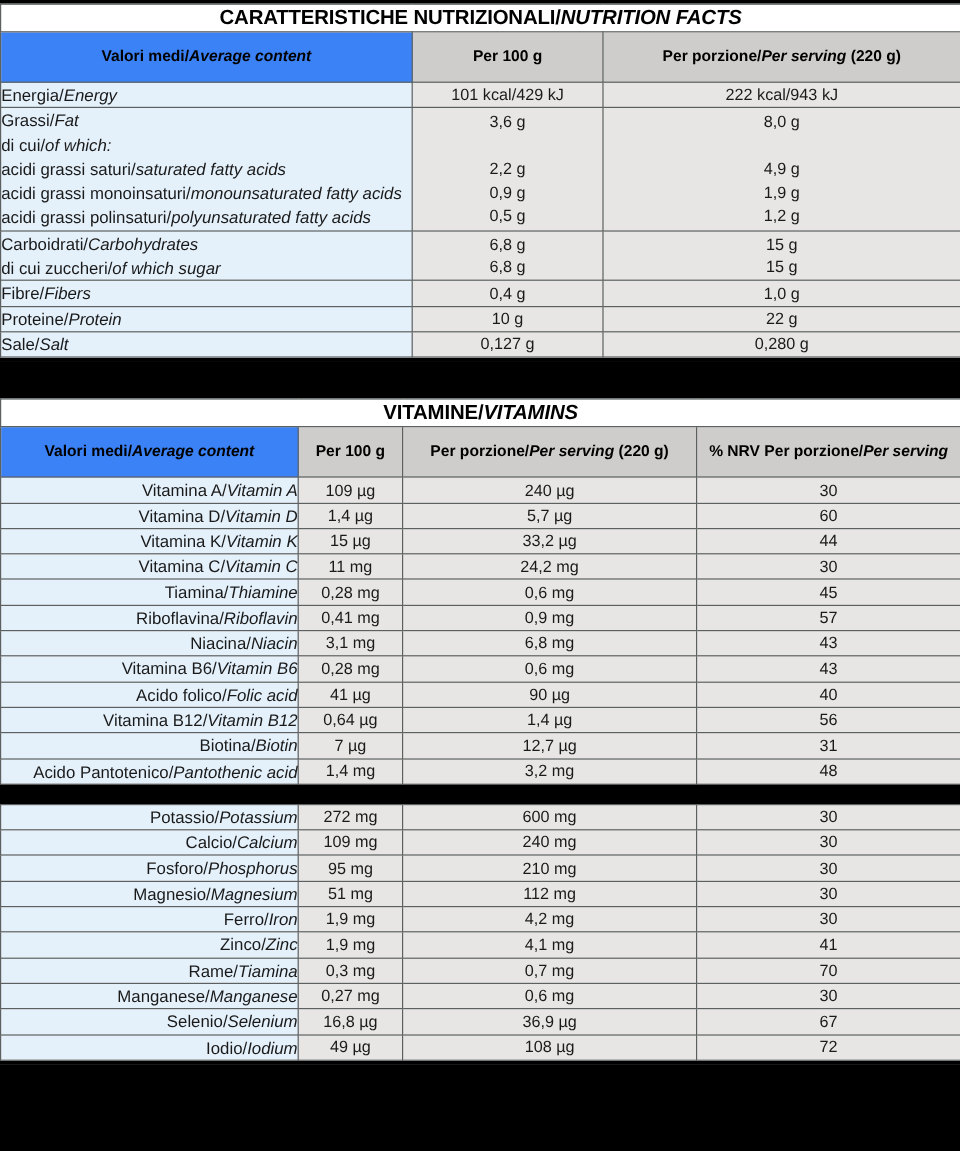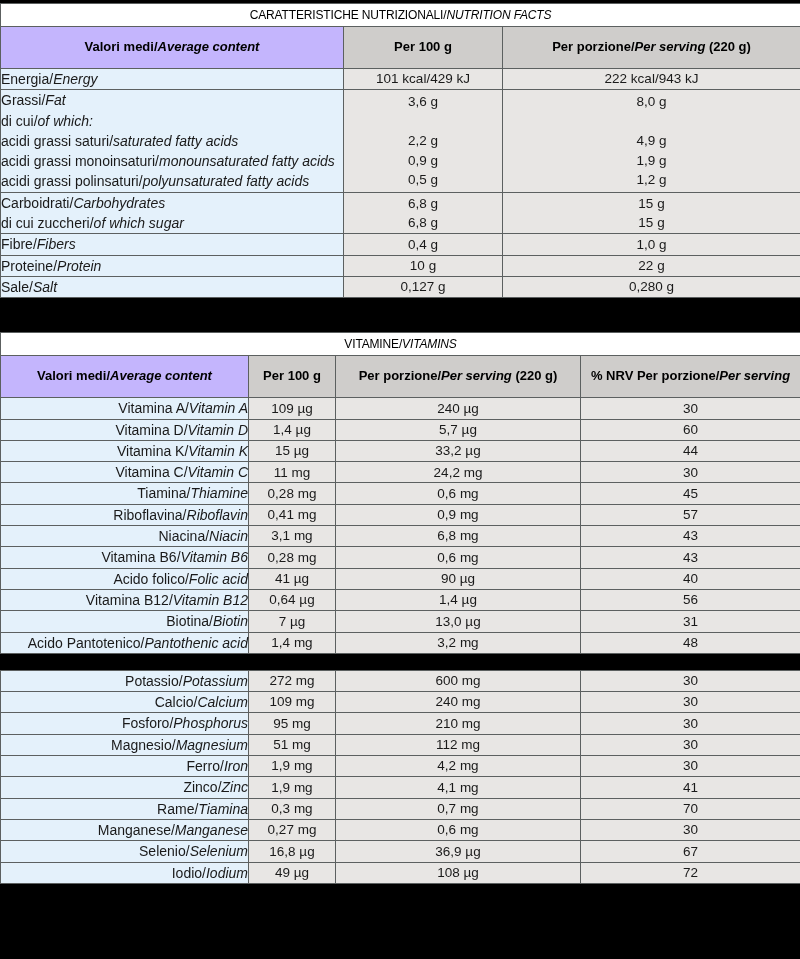--- a/index.html
+++ b/index.html
@@ -36,22 +36,22 @@
   table.nf td, table.nf th {
     border: 1px solid #5c6060;
     padding: 0;
     box-sizing: border-box;
   }
 
   
   .title-cell {
     background: #ffffff;
     text-align: center;
-    font-weight: normal;
-    font-size: 12px;
+    font-weight: bold;
+    font-size: 17px;
     letter-spacing: -0.15px;
     color: #000000;
     height: 22px;
     line-height: 22px;
     border-left: 1px solid #5c6060 !important;
     border-right: 1px solid #5c6060 !important;
     border-top: 1px solid #5c6060 !important;
     border-bottom: 1px solid #5c6060 !important;
     white-space: nowrap;
     overflow: hidden;
@@ -62,21 +62,21 @@
   th.hd {
     font-weight: bold;
     font-size: 13px;
     color: #000000;
     text-align: center;
     height: 42px;
     vertical-align: middle;
     line-height: 1.15;
     padding: 0 4px;
   }
-  th.hd-blue { background: #c4b5fd; }
+  th.hd-blue { background: #3b82f6; }
   th.hd-grey { background: #cfcdcb; }
   th.hd .it { font-style: italic; }
   th.hd .nb { white-space: nowrap; margin-top: 23px; }
 
   
   td.lbl {
     background: #e4f1fb;
     font-size: 14px;
     color: #1a1a1a;
     padding: 3px 6px;
@@ -271,21 +271,21 @@
           </tr>
         <tr>
             <td class="lbl center"><span>Vitamina B12/</span><span class="it">Vitamin B12</span></td>
             <td class="val">0,64 µg</td>
             <td class="val">1,4 µg</td>
             <td class="val">56</td>
           </tr>
         <tr>
             <td class="lbl center"><span>Biotina/</span><span class="it">Biotin</span></td>
             <td class="val">7 µg</td>
-            <td class="val">13,0 µg</td>
+            <td class="val">12,7 µg</td>
             <td class="val">31</td>
           </tr>
         <tr>
             <td class="lbl center"><span>Acido Pantotenico/</span><span class="it">Pantothenic acid</span></td>
             <td class="val">1,4 mg</td>
             <td class="val">3,2 mg</td>
             <td class="val">48</td>
           </tr>
       </tbody>
     </table>

